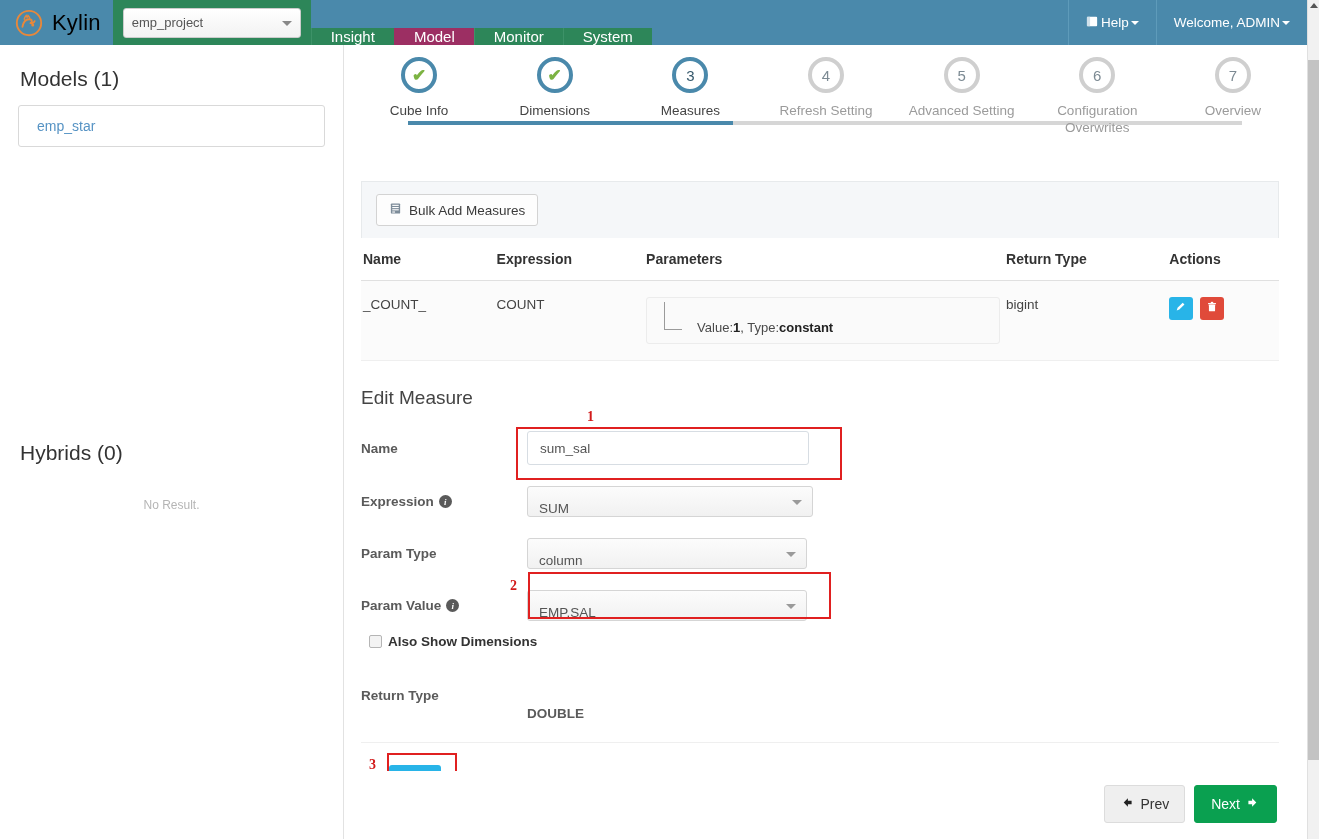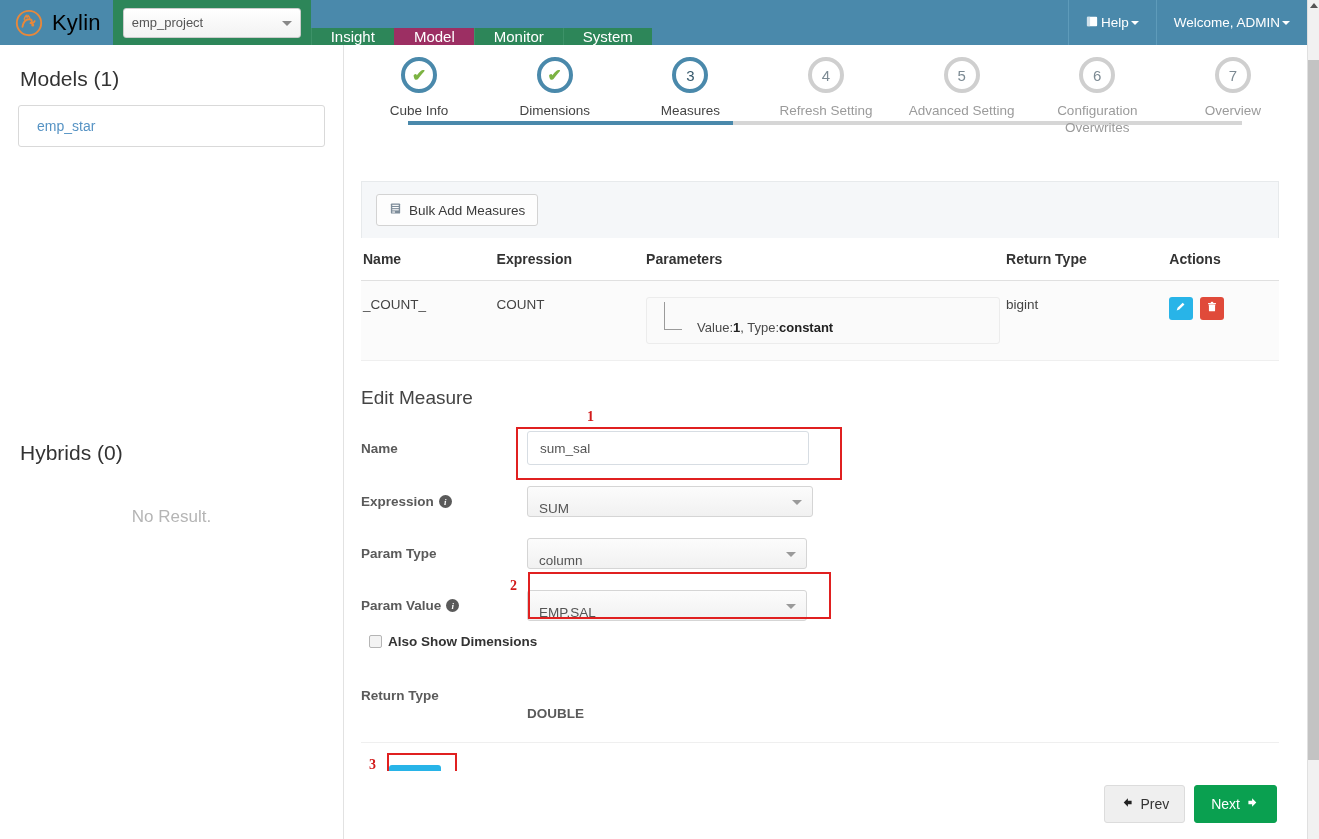--- a/index.html
+++ b/index.html
@@ -91,21 +91,21 @@
     border: 1px solid #d9d9d9;
     border-radius: 3px;
     height: 42px;
     display: flex; align-items: center;
     padding: 0 18px;
     font-size: 14px;
     color: #5693c4;
     background: #fff;
   }
   .pane-title2 { font-size: 21px; color: #333; font-weight: 400; margin: 294px 0 0 2px; }
-  .no-result { text-align: center; color: #b5b5b5; font-size: 17px; margin-top: 42px; }
+  .no-result { text-align: center; color: #b5b5b5; font-size: 12px; margin-top: 33px; }
 
   
   .main {
     position: absolute; top: 45px; left: 345px;
     width: 962px; height: 794px;
     background: #ffffff;
     overflow: hidden;
   }
 
   

